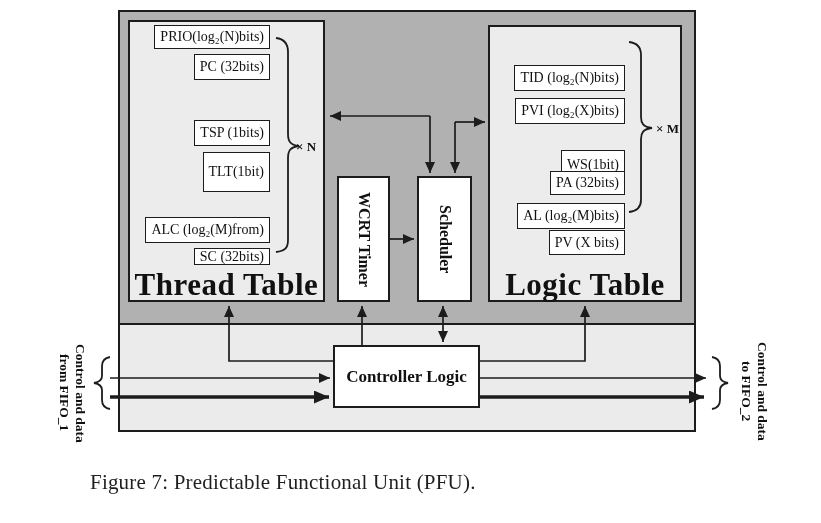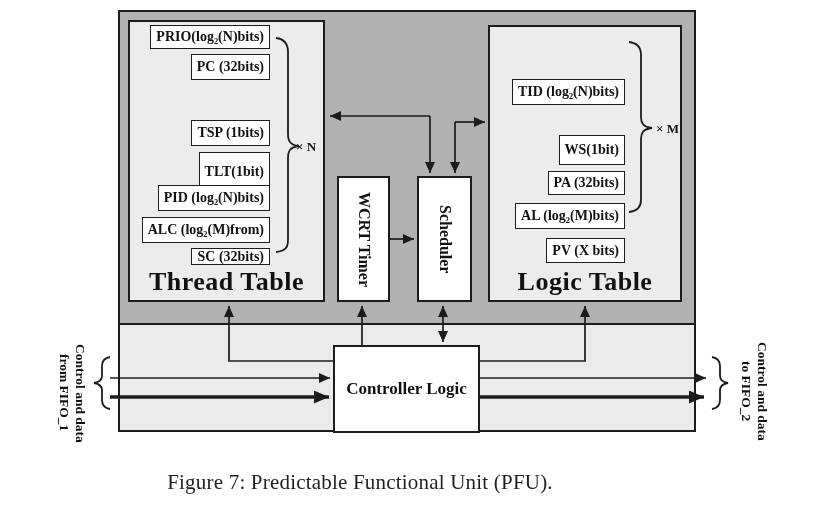--- a/index.html
+++ b/index.html
@@ -12,78 +12,78 @@
   }
   .panel { position:absolute; border:2px solid #1c1c1c; }
   .panel-upper { left:118px; top:10px;  width:578px; height:315px; background:#b1b1b1; }
   .panel-lower { left:118px; top:323px; width:578px; height:109px; background:#ebebeb; }
   .table-box { position:absolute; background:#ececec; border:2px solid #1c1c1c; }
   .thread-table { left:128px; top:20px; width:197px; height:282px; }
   .abort-table  { left:488px; top:25px; width:194px; height:277px; }
   .field {
     position:absolute; height:26px; background:#fff;
     border:1.6px solid #1c1c1c; display:flex; align-items:center; justify-content:center;
-    font-weight:bold; font-size:14px; white-space:nowrap; padding:0 5px;
+    font-weight:normal; font-size:14px; white-space:nowrap; padding:0 5px;
   }
   .t-field { right:551px; }   
   .a-field { right:196px; }   
   .table-title {
-    position:absolute; text-align:center; font-weight:bold; font-size:26px;
+    position:absolute; text-align:center; font-weight:bold; font-size:31px;
     letter-spacing:0.5px; white-space:nowrap;
   }
   .block {
     position:absolute; background:#fff; border:2px solid #1c1c1c;
     display:flex; align-items:center; justify-content:center;
   }
   .vtext { writing-mode:vertical-rl; font-weight:bold; font-size:16px; white-space:nowrap; }
   .wcrt      { left:337px; top:176px; width:53px;  height:126px; }
   .scheduler { left:417px; top:176px; width:55px;  height:126px; }
-  .controller{ left:333px; top:345px; width:147px; height:88px;
+  .controller{ left:333px; top:345px; width:147px; height:63px;
                font-weight:bold; font-size:17px; white-space:nowrap; }
   .mult { position:absolute; font-weight:bold; font-size:13px; white-space:nowrap; }
   .mult-n { left:296px; top:139px; }
   .mult-m { left:656px; top:121px; }
   .fifo-label {
     position:absolute; writing-mode:vertical-rl; font-weight:bold; font-size:13.5px;
     line-height:16px; white-space:nowrap; height:150px;
   }
   .fifo-label div { display:block; text-align:center; height:100%; }
   .fifo-in  { left:56px;  top:318px; }
   .fifo-out { left:738px; top:316px; }
   .caption {
     position:absolute; left:90px; top:470px; width:540px;
-    text-align:center; font-size:21px; color:#1f1f1f; letter-spacing:0.2px;
+    font-size:21px; color:#1f1f1f; letter-spacing:0.2px;
   }
   svg.wires { position:absolute; left:0; top:0; pointer-events:none; }
 </style>
 </head>
 <body>
 
 <div class="stage">
 
   <div class="panel panel-upper"></div>
   <div class="panel panel-lower"></div>
 
   <div class="table-box thread-table"></div>
   <div class="field t-field" style="top:25px;height:24px">PRIO(log₂(N)bits)</div>
   <div class="field t-field" style="top:54px">PC (32bits)</div>
   <div class="field t-field" style="top:120px">TSP (1bits)</div>
   <div class="field t-field" style="top:152px;height:40px">TLT(1bit)</div>
-  <div class="field t-field" style="top:185px">PID (log₂(N)bits)</div>
   <div class="field t-field" style="top:217px">ALC (log₂(M)from)</div>
   <div class="field t-field" style="top:248px;height:17px">SC (32bits)</div>
   <div class="table-title" style="left:128px;top:267px;width:197px">Thread Table</div>
   <div class="mult mult-n">× N</div>
 
   <div class="table-box abort-table"></div>
-  <div class="field a-field" style="top:79px">TID (log₂(N)bits)</div>
-  <div class="field a-field" style="top:135px;height:30px">WS(1bit)</div>
+  <div class="field a-field" style="top:65px">TID (log₂(N)bits)</div>
+  <div class="field a-field" style="top:98px">PVI (log₂(X)bits)</div>
+  <div class="field a-field" style="top:150px;height:30px">WS(1bit)</div>
   <div class="field a-field" style="top:171px;height:24px">PA (32bits)</div>
   <div class="field a-field" style="top:203px">AL (log₂(M)bits)</div>
-  <div class="field a-field" style="top:238px;height:25px">PV (X bits)</div>
+  <div class="field a-field" style="top:230px;height:25px">PV (X bits)</div>
   <div class="table-title" style="left:488px;top:267px;width:194px">Logic Table</div>
   <div class="mult mult-m">× M</div>
 
   <div class="block wcrt">
     <span class="vtext">WCRT Timer</span>
   </div>
   <div class="block scheduler">
     <span class="vtext">Scheduler</span>
   </div>
   <div class="block controller">

